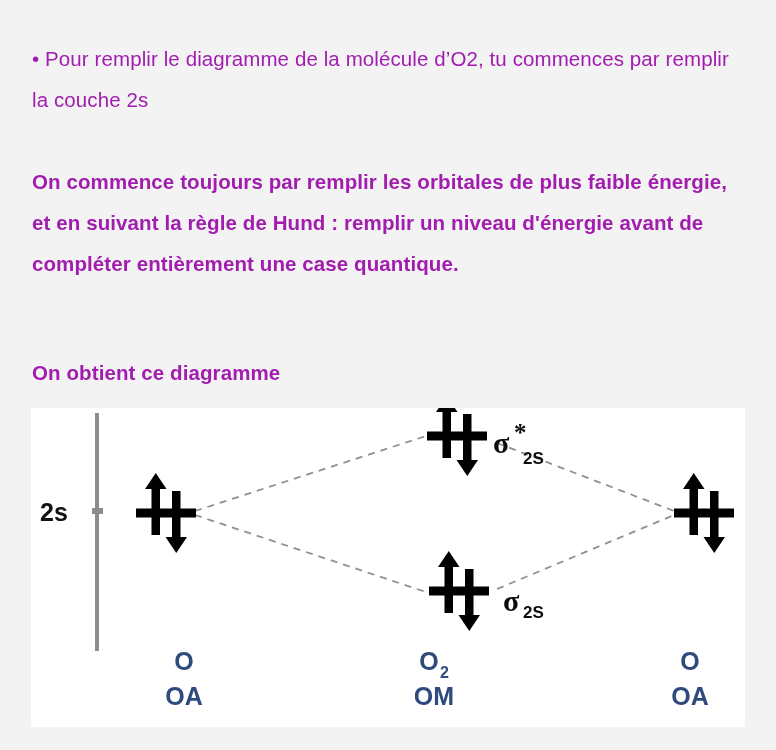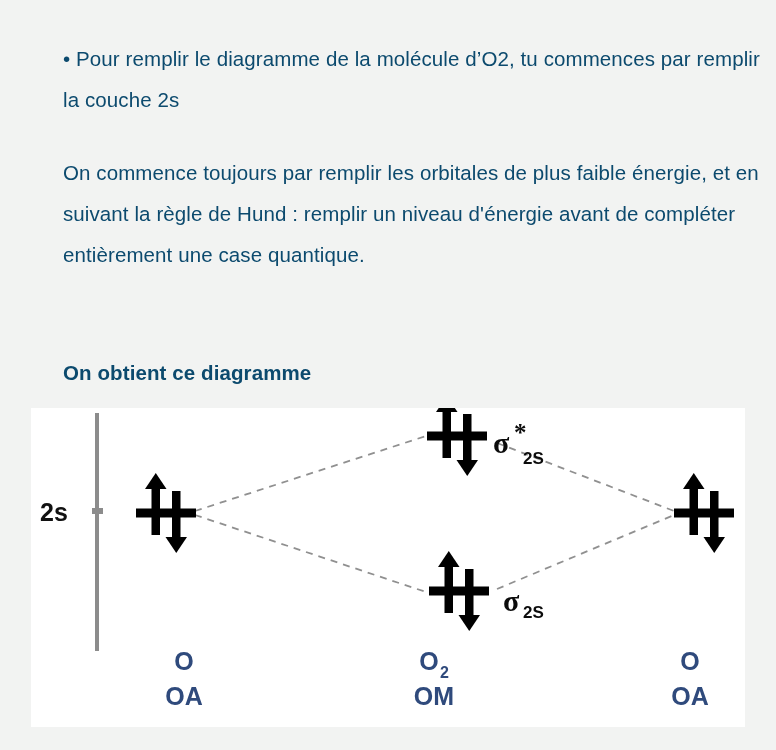--- a/index.html
+++ b/index.html
@@ -20,27 +20,26 @@
     width: 776px;
     height: 750px;
   }
 
   .text-block {
     position: absolute;
     left: 32px;
     width: 712px;
     font-size: 20.5px;
     line-height: 41px;
-    color: #0c4a6e;
+    color: #a21caf;
     letter-spacing: 0.1px;
-    margin-left: 31px;
   }
 
   .para-bullet { top: 17px; }
-  .para-body   { top: 131px; }
+  .para-body   { top: 140px; font-weight: bold; }
   .para-lead   { top: 331px; font-weight: bold; }
 
   
   .diagram-card {
     position: absolute;
     left: 31px;
     top: 408px;
     width: 714px;
     height: 319px;
     background: #ffffff;

